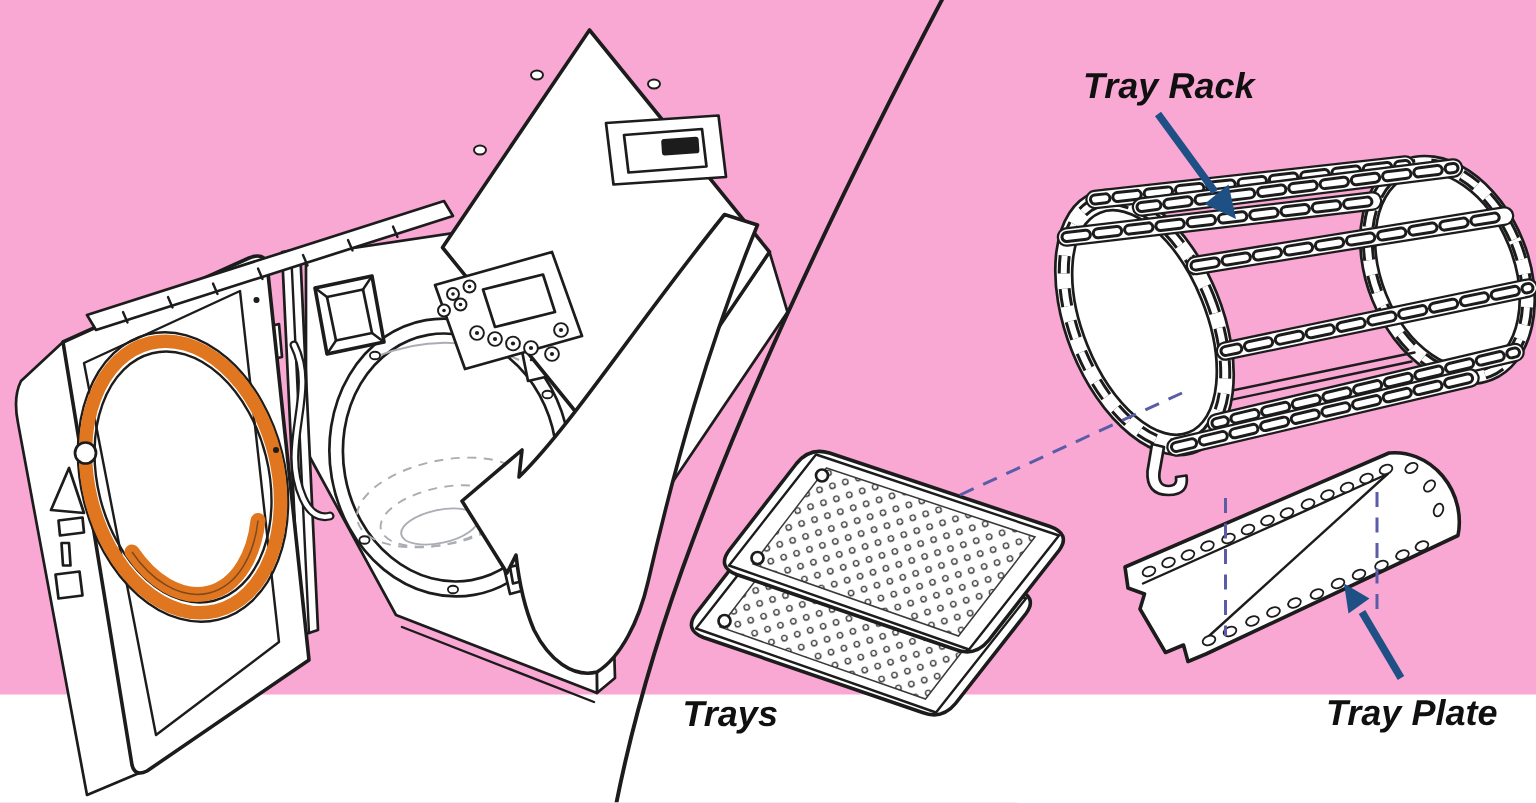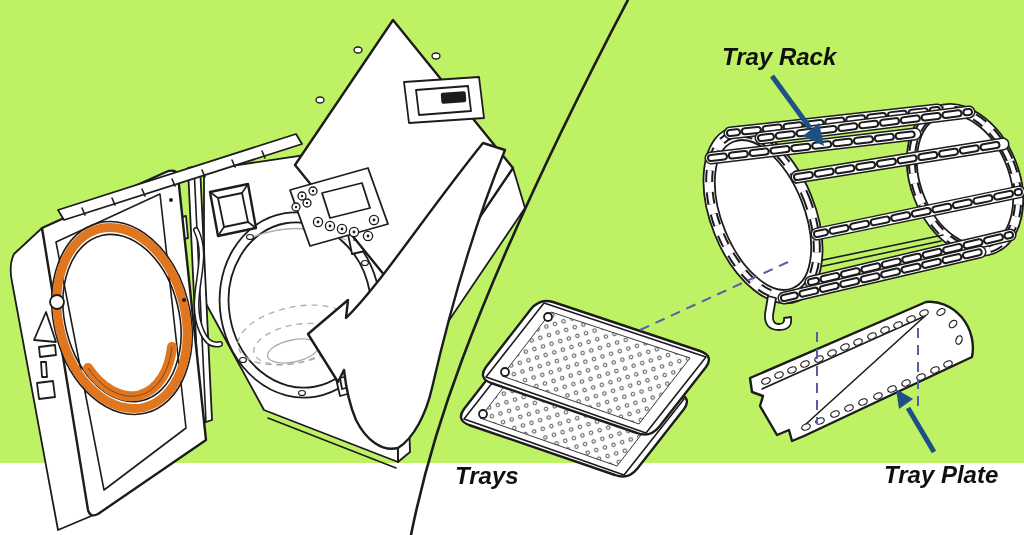--- a/index.html
+++ b/index.html
@@ -1,17 +1,17 @@
 <!DOCTYPE html>
 <html><head>
 <meta charset="utf-8">
 <style>
   html,body{margin:0;padding:0;background:#fff;}
   body{width:1024px;height:535px;overflow:hidden;font-family:"Liberation Sans",sans-serif;}
-  #stage{position:relative;width:1024px;height:463px;background:#bef264;}
+  #stage{position:relative;width:1024px;height:463px;background:#f9a8d4;}
   svg{display:block}
   .ln{fill:none;stroke:#1c1c1c;stroke-width:1.6;stroke-linejoin:round;stroke-linecap:round;}
   .wh{fill:#ffffff;stroke:#1c1c1c;stroke-width:1.8;stroke-linejoin:round;}
   .wh2{fill:#ffffff;stroke:#1c1c1c;stroke-width:2.4;stroke-linejoin:round;}
   .faint{fill:none;stroke:#aaadb3;stroke-width:1.3;}
   .lbl{font-family:"Liberation Sans",sans-serif;font-size:24px;font-weight:700;font-style:italic;fill:#101010;}
 </style>
 </head>
 <body>
 

